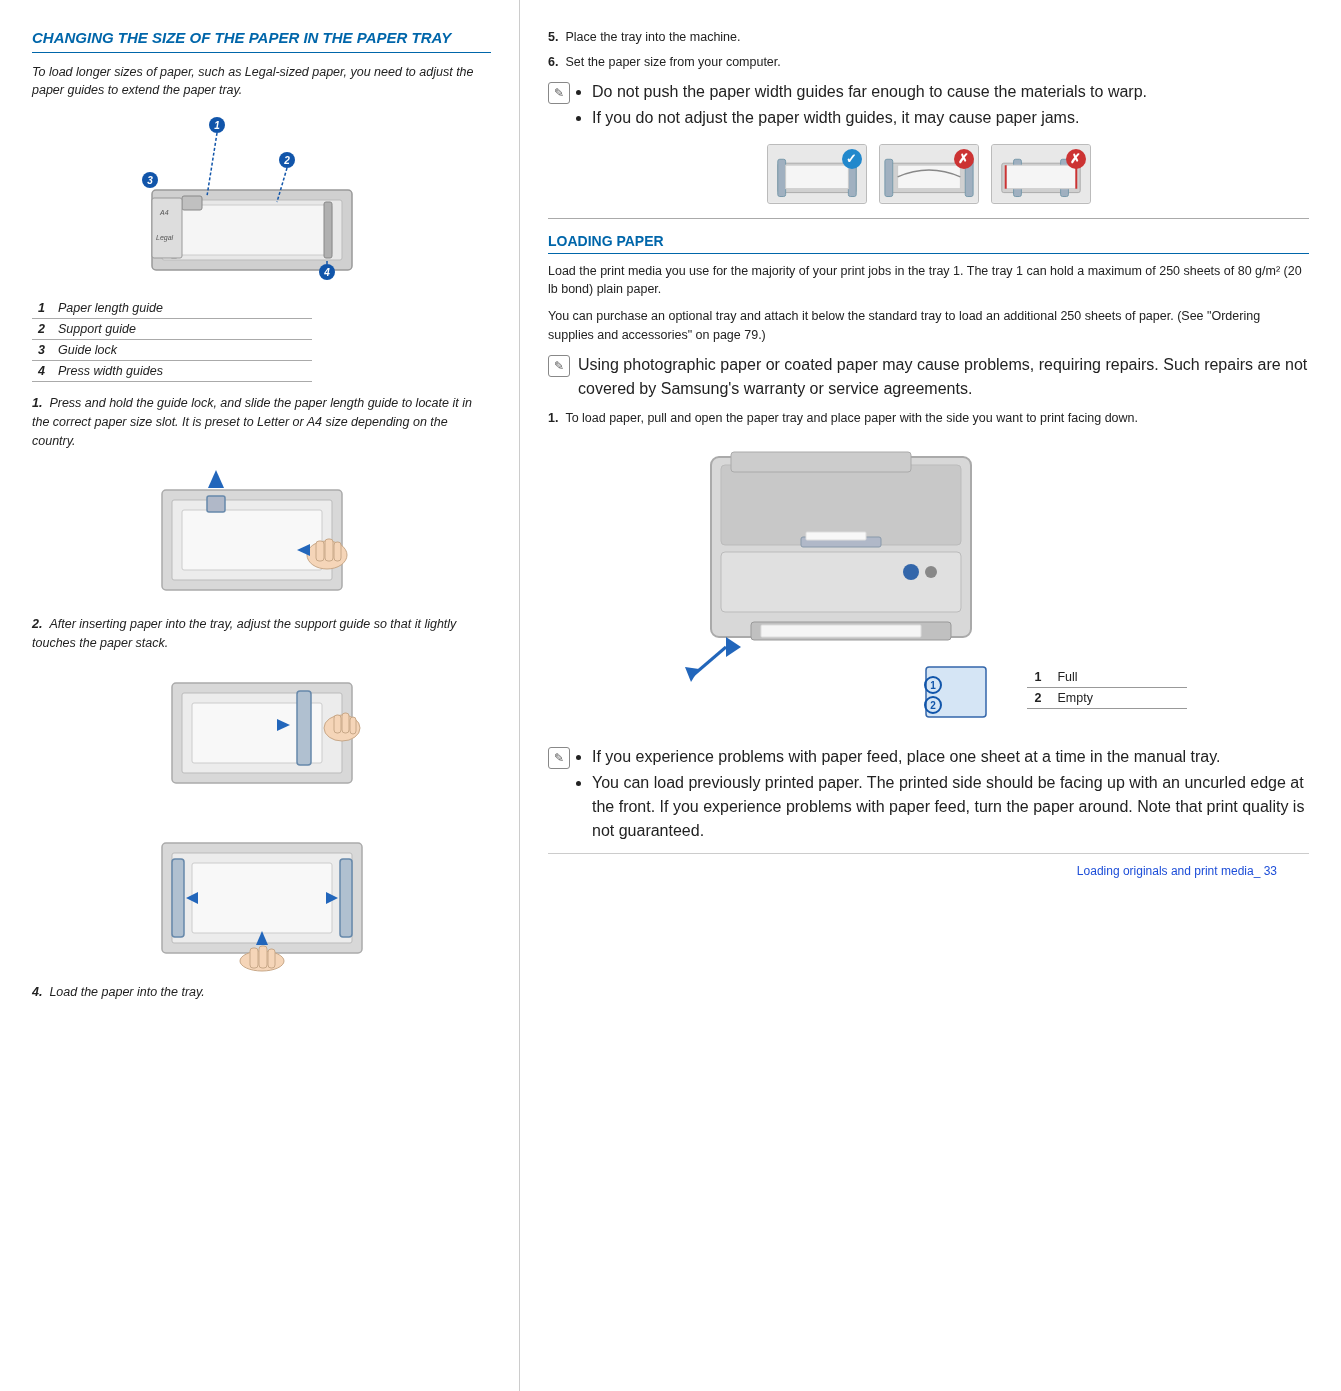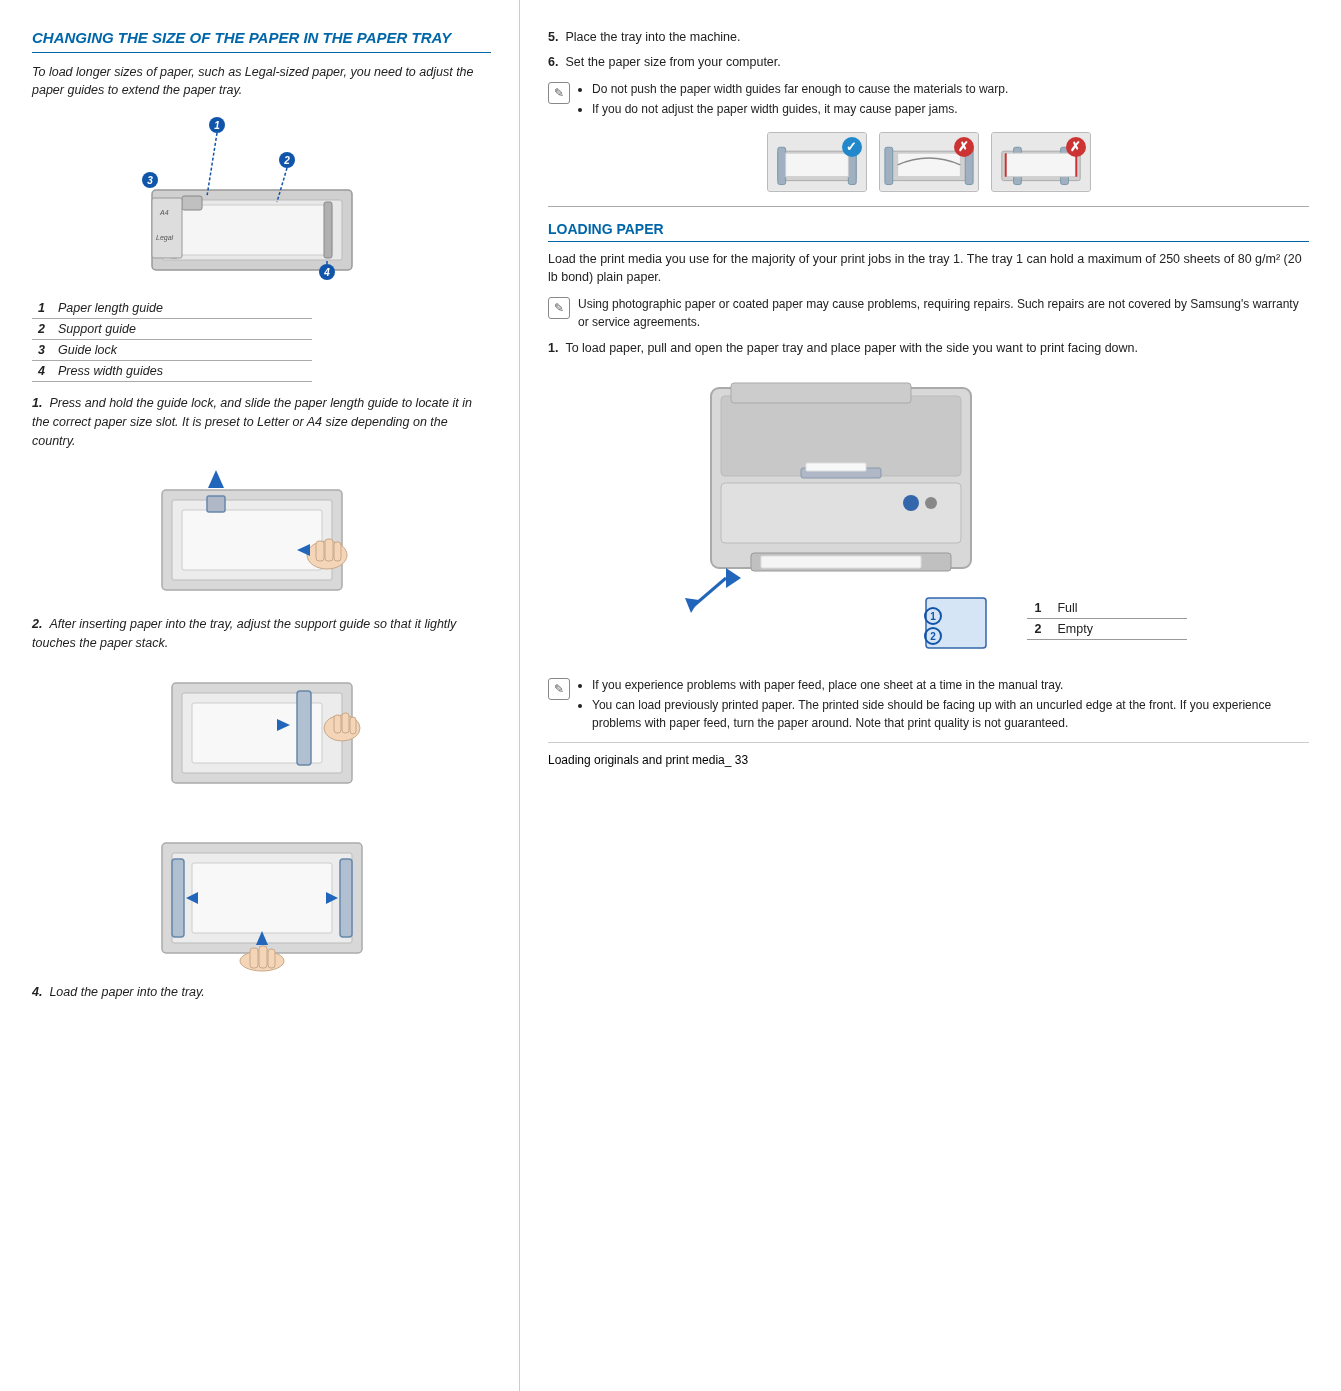--- a/index.html
+++ b/index.html
@@ -109,21 +109,21 @@
       display: flex;
       align-items: center;
       justify-content: center;
       font-size: 12px;
       color: #555;
       flex-shrink: 0;
       margin-top: 2px;
     }
 
     .note-content {
-      font-size: 12px;
+      font-size: 16px;
       line-height: 1.5;
       color: #222;
     }
 
     .note-content ul {
       padding-left: 14px;
     }
 
     .note-content ul li {
       margin-bottom: 2px;
@@ -188,24 +188,25 @@
       font-size: 12.5px;
     }
 
     .full-empty-table td:first-child {
       font-weight: bold;
       width: 18px;
     }
 
     .footer-row {
       display: flex;
+      justify-content: flex-end;
       padding: 10px 32px 10px 0;
       border-top: 1px solid #ccc;
       font-size: 12px;
-      color: #000000;
+      color: #1d4ed8;
     }
 
     
     .tray-svg-container {
       display: flex;
       justify-content: center;
       margin: 10px 0;
     }
     em { font-style: italic; }
 
@@ -440,20 +441,21 @@
         </svg>
         <div class="marker cross-mark">✗</div>
       </div>
     </div>
 
     <hr class="divider">
 
     <h2 class="section-title">LOADING PAPER</h2>
 
     <p class="body-text">Load the print media you use for the majority of your print jobs in the tray 1. The tray 1 can hold a maximum of 250 sheets of 80 g/m² (20 lb bond) plain paper.</p>
+    <p class="body-text">You can purchase an optional tray and attach it below the standard tray to load an additional 250 sheets of paper. (See "Ordering supplies and accessories" on page 79.)</p>
 
     <div class="note-box">
       <div class="note-icon">✎</div>
       <div class="note-content">
         <span>Using photographic paper or coated paper may cause problems, requiring repairs. Such repairs are not covered by Samsung's warranty or service agreements.</span>
       </div>
     </div>
 
     <p class="step-text">
       <span class="step-num">1.</span>

